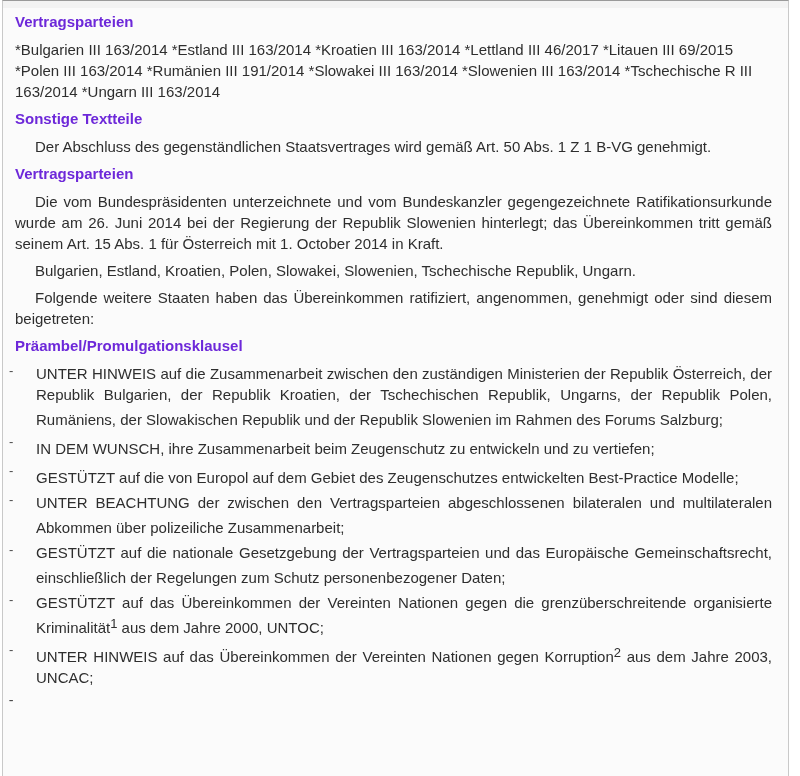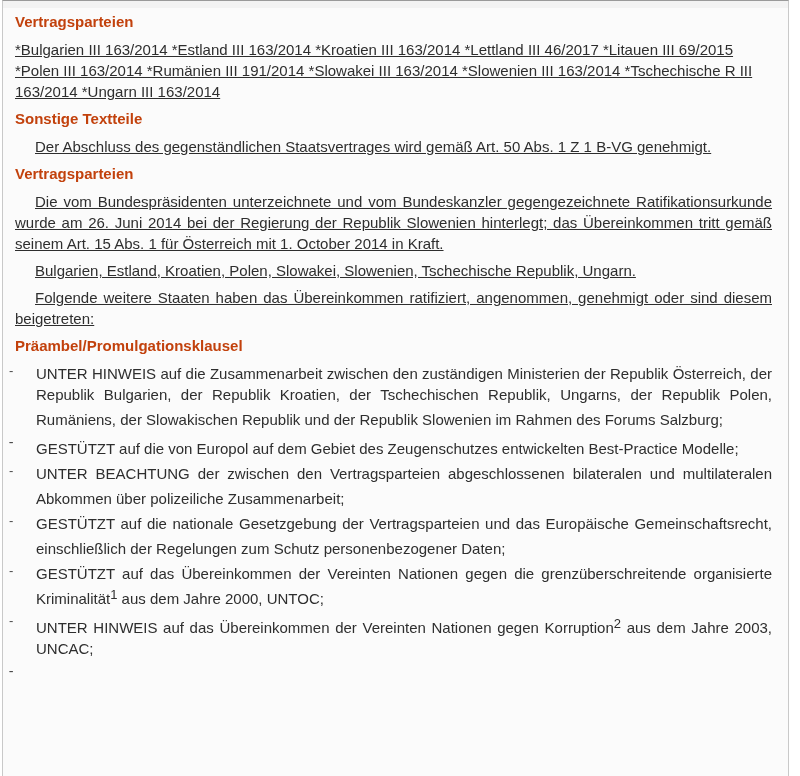--- a/index.html
+++ b/index.html
@@ -20,25 +20,25 @@
   }
   .top-strip { height: 7px; background: #f3f3f3; }
   .content {
     padding: 0 16px 0 12px;
     color: #2e2e2e;
     font-size: 15px;
     line-height: 21px;
   }
   .sec-heading {
     font-size: 15px; font-weight: 700;
-    color: #c2410c;
+    color: #6d28d9;
     margin: 6px 0 7px;
   }
   .sec-heading.first { margin-top: 3px; }
-  .body-p { margin: 6px 0; text-decoration: underline; }
+  .body-p { margin: 6px 0; }
   .indent { text-indent: 20px; }
   .just { text-align: justify; }
   .preamble-item {
     position: relative;
     padding-left: 21px;
     margin: 4px 0;
     text-align: justify;
   }
   .dash {
     position: absolute;
@@ -65,21 +65,21 @@
     <p class="body-p indent just">Die vom Bundespräsidenten unterzeichnete und vom Bundeskanzler gegengezeichnete Ratifikationsurkunde wurde am 26. Juni 2014 bei der Regierung der Republik Slowenien hinterlegt; das Übereinkommen tritt gemäß seinem Art. 15 Abs. 1 für Österreich mit 1. October 2014 in Kraft.</p>
     <p class="body-p indent">Bulgarien, Estland, Kroatien, Polen, Slowakei, Slowenien, Tschechische Republik, Ungarn.</p>
     <p class="body-p indent just">Folgende weitere Staaten haben das Übereinkommen ratifiziert, angenommen, genehmigt oder sind diesem beigetreten:</p>
 
     <div class="sec-heading">Präambel/Promulgationsklausel</div>
 
     <div class="preamble-item">
       <span class="dash">-</span><span>UNTER HINWEIS auf die Zusammenarbeit zwischen den zuständigen Ministerien der Republik Österreich, der Republik Bulgarien, der Republik Kroatien, der Tschechischen Republik, Ungarns, der Republik Polen, Rumäniens, der Slowakischen Republik und der Republik Slowenien im Rahmen des Forums Salzburg;</span><span class="fnref"></span><span></span>
     </div>
     <div class="preamble-item">
-      <span class="dash">-</span><span class="fnref"></span><span></span>
+      <span class="dash">-</span><span>IN DEM WUNSCH, ihre Zusammenarbeit beim Zeugenschutz zu entwickeln und zu vertiefen;</span><span class="fnref"></span><span></span>
     </div>
     <div class="preamble-item">
       <span class="dash">-</span><span>GESTÜTZT auf die von Europol auf dem Gebiet des Zeugenschutzes entwickelten Best-Practice Modelle;</span><span class="fnref"></span><span></span>
     </div>
     <div class="preamble-item">
       <span class="dash">-</span><span>UNTER BEACHTUNG der zwischen den Vertragsparteien abgeschlossenen bilateralen und multilateralen Abkommen über polizeiliche Zusammenarbeit;</span><span class="fnref"></span><span></span>
     </div>
     <div class="preamble-item">
       <span class="dash">-</span><span>GESTÜTZT auf die nationale Gesetzgebung der Vertragsparteien und das Europäische Gemeinschaftsrecht, einschließlich der Regelungen zum Schutz personenbezogener Daten;</span><span class="fnref"></span><span></span>
     </div>

